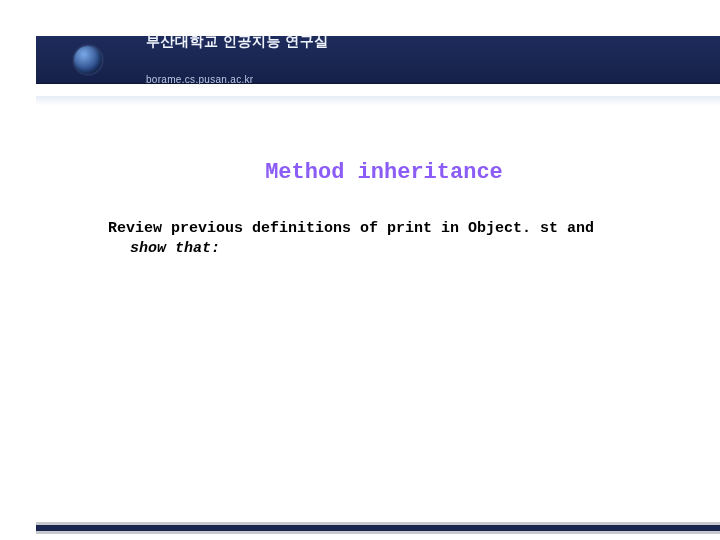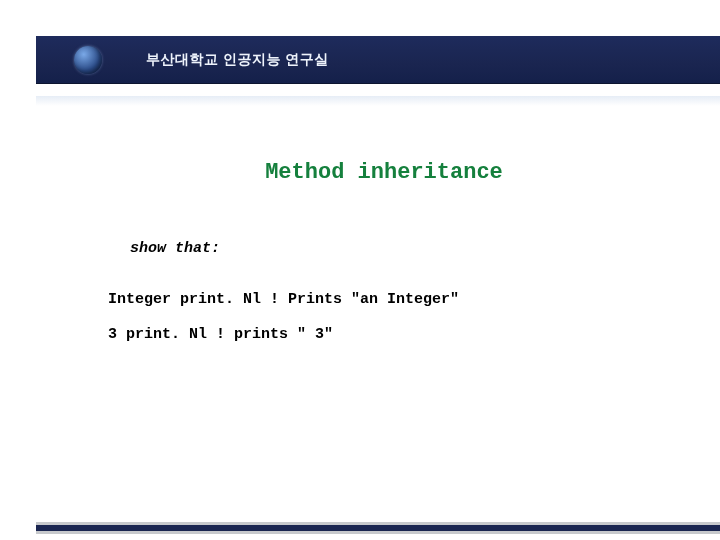--- a/index.html
+++ b/index.html
@@ -64,21 +64,21 @@
     height: 10px;
     background: linear-gradient(to bottom, #e6edf6, #ffffff);
   }
   .content {
     padding: 30px 48px 0 48px;
   }
   .slide-title {
     text-align: center;
     font-size: 22px;
     font-weight: bold;
-    color: #15803d;
+    color: #8b5cf6;
     margin-bottom: 34px;
     font-family: "Courier New", Courier, monospace;
   }
   .body-text {
     font-size: 15px;
     font-weight: bold;
     color: #000;
     line-height: 1.35;
     margin-bottom: 28px;
   }
@@ -104,32 +104,29 @@
   }
 </style>
 </head>
 <body>
 
 <div class="header">
   <div class="header-left">
     <div class="logo"></div>
     <div class="header-text">
       <div class="header-title">부산대학교 인공지능 연구실</div>
+      <div class="header-sub">borame.cs.pusan.ac.kr</div>
     </div>
   </div>
 </div>
 <div class="sub-band"></div>
 
 <div class="content">
   <div class="slide-title">Method inheritance</div>
 
   <div class="body-text">
-    <br>
+    <span>Review previous definitions of print in Object. st and</span><br>
     <span class="indent-cont">show that:</span>
   </div>
 
-  <div>
-    <div class="code-line">Integer print. Nl ! Prints "an Integer"</div>
-    <div class="code-line">3 print. Nl ! prints " 3"</div>
-  </div>
 </div>
 
 <div class="footer-bar"></div>
 
 </body></html>

